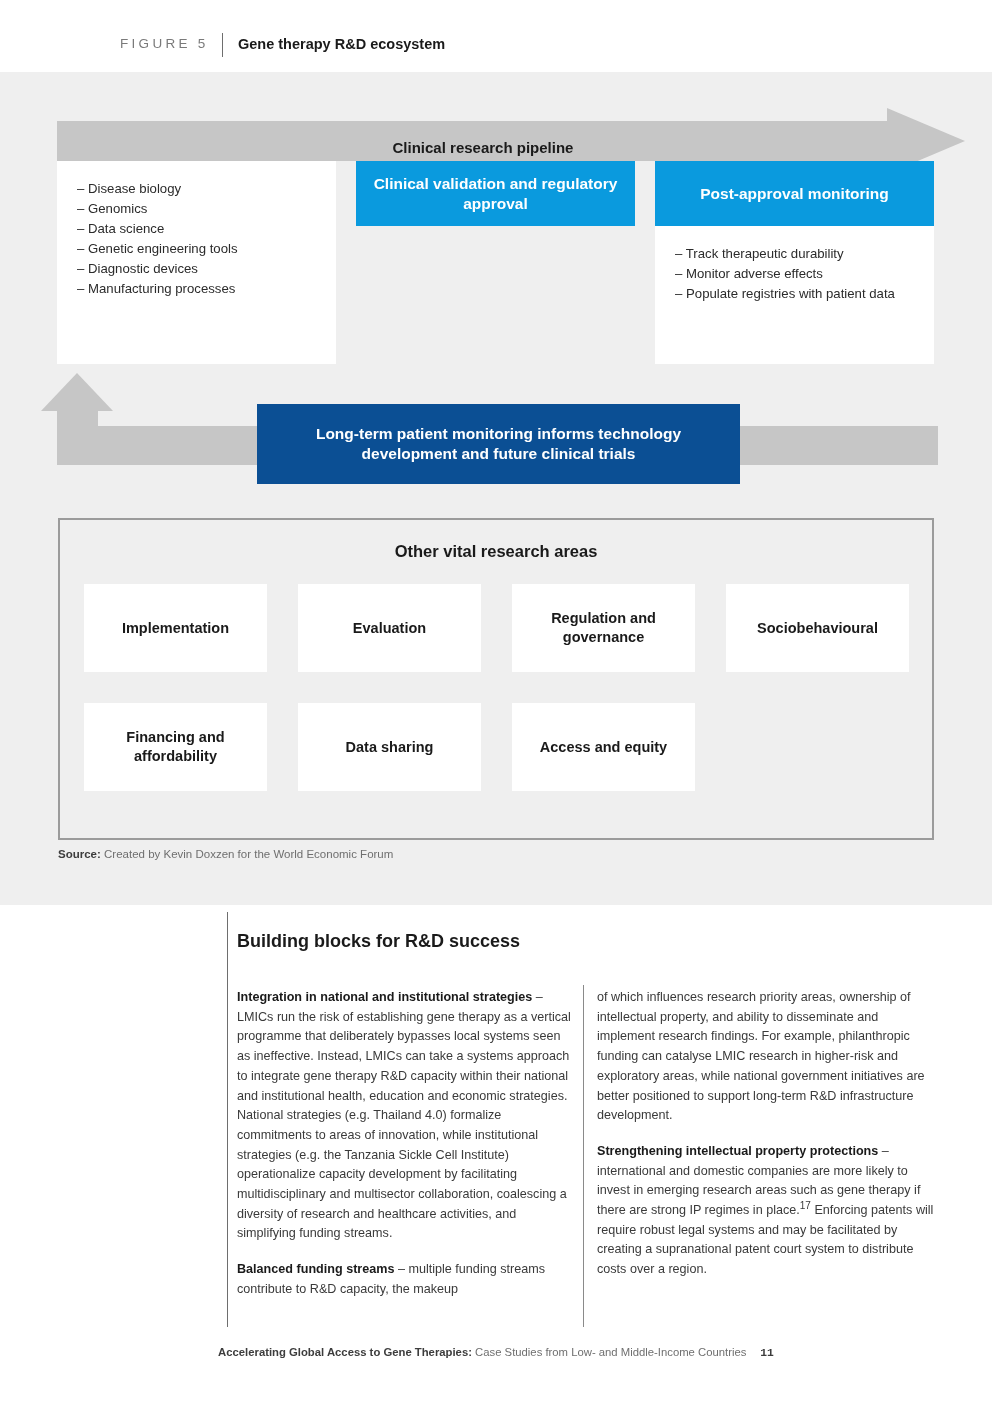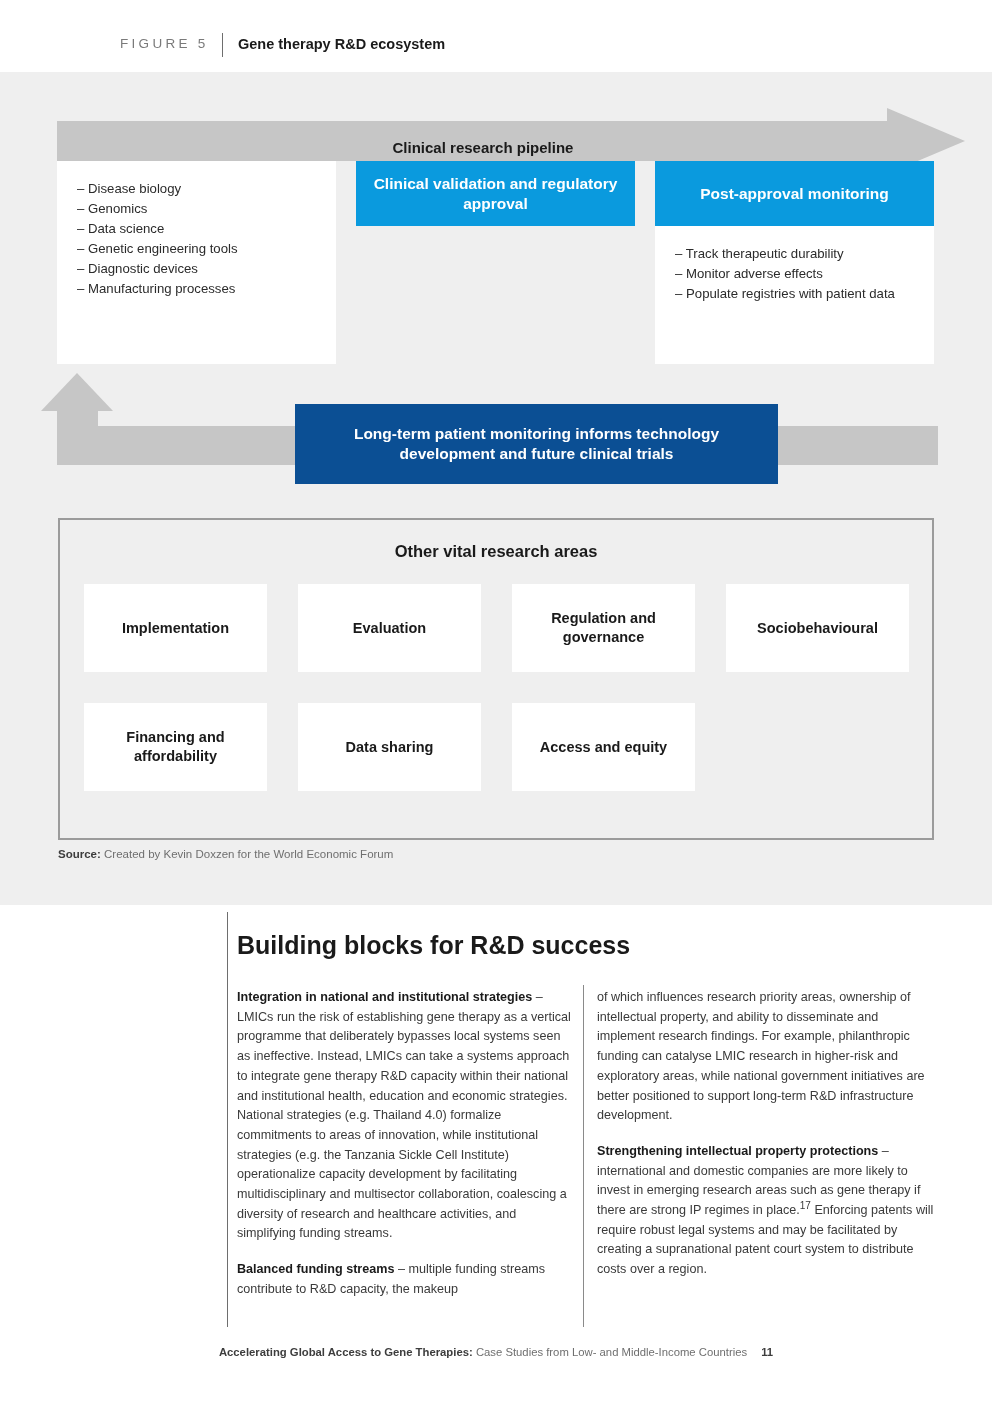--- a/index.html
+++ b/index.html
@@ -175,21 +175,20 @@
     color: #ffffff;
     display: flex;
     align-items: center;
     justify-content: center;
     text-align: center;
     font-size: 15.5px;
     font-weight: bold;
     line-height: 1.3;
     padding: 0 18px;
     box-sizing: border-box;
-    margin-left: 38px;
   }
 
   
   .vital {
     position: absolute;
     left: 58px; top: 518px;
     width: 876px; height: 322px;
     border: 2px solid #9b9b9b;
     box-sizing: border-box;
   }
@@ -254,21 +253,21 @@
   }
   .col-rule {
     position: absolute;
     left: 583px; top: 985px;
     width: 1px; height: 342px;
     background: #8a8a8a;
   }
   .lower-title {
     position: absolute;
     left: 237px; top: 931px;
-    font-size: 25px;
+    font-size: 18px;
     font-weight: bold;
     color: #1a1a1a;
     white-space: nowrap;
   }
   .col {
     position: absolute;
     top: 988px;
     width: 338px;
     font-size: 12.6px;
     line-height: 19.7px;
@@ -300,20 +299,21 @@
     white-space: nowrap;
   }
   .footer b {
     font-weight: bold;
     color: #3d3d3d;
   }
   .footer .pg {
     color: #3d3d3d;
     font-weight: bold;
     margin-left: 14px;
+    font-family: Liberation Mono, monospace;
   }
 </style>
 </head>
 <body>
 
 <div class="fig-header">
   <div class="fig-label">FIGURE 5</div>
   <div class="fig-rule"></div>
   <div class="fig-title">Gene therapy R&amp;D ecosystem</div>
 </div>

